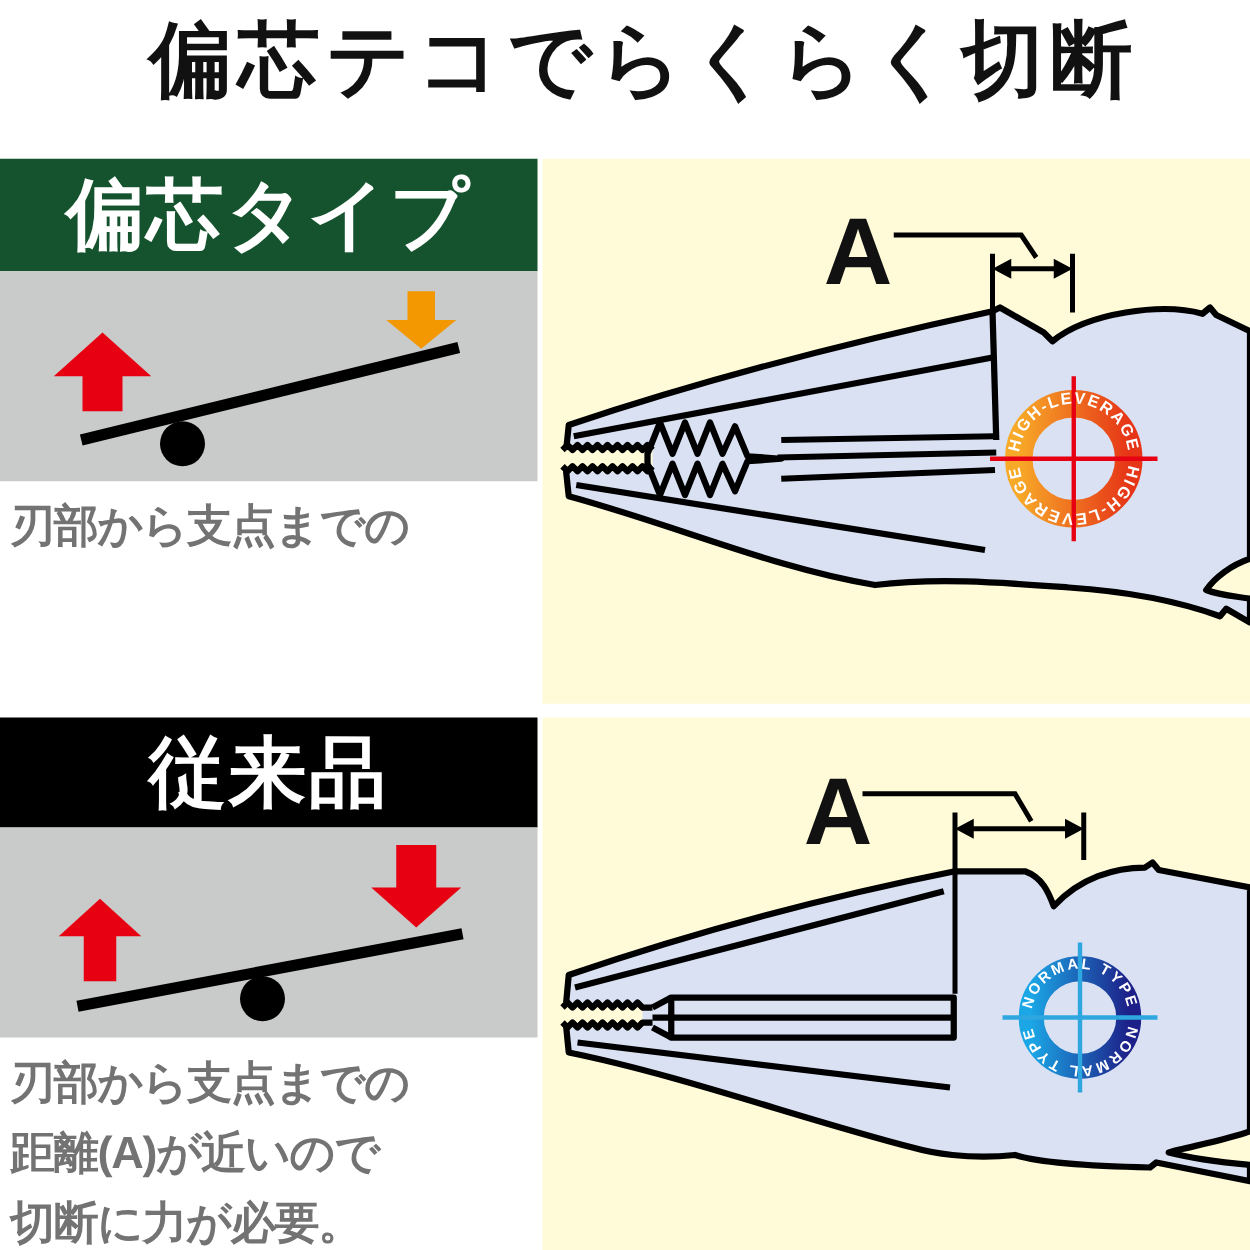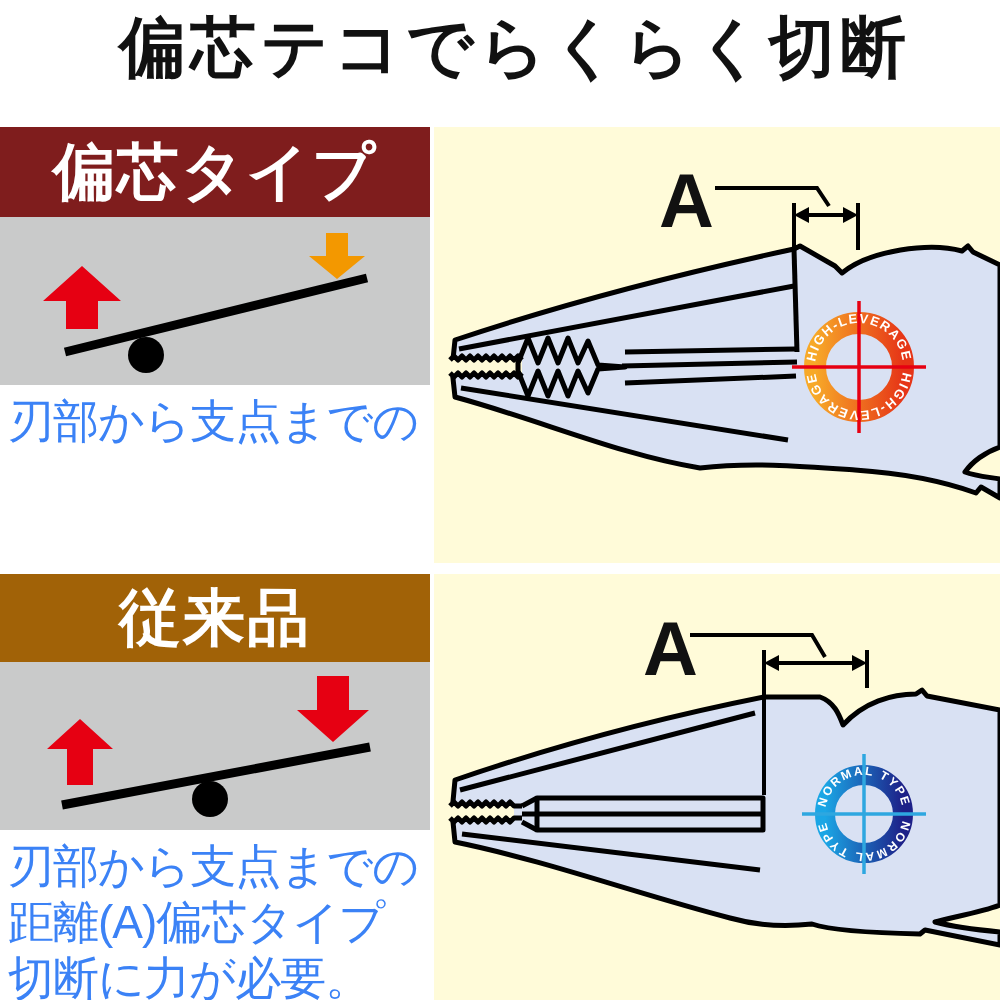--- a/index.html
+++ b/index.html
@@ -8,39 +8,39 @@
   .title{position:absolute;left:15px;top:10px;width:1000px;text-align:center;
          font-size:66px;font-weight:bold;letter-spacing:5px;color:#111;line-height:1.15;white-space:nowrap;}
   .panel-left{position:absolute;left:0;width:430px;}
   .panel-right{position:absolute;left:434px;width:566px;background:#FFFBD9;}
   .row1{top:127px;height:436px;}
   .row2{top:574px;height:426px;}
   .hdr{height:90px;display:flex;align-items:center;justify-content:center;
        color:#fff;font-weight:bold;font-size:62px;letter-spacing:2px;white-space:nowrap;}
   .hdr2{height:88px;}
   .graybox{height:168px;background:#C9CACA;position:relative;}
-  .desc{padding:8px 6px 0 8px;font-size:46px;font-weight:normal;color:#3b82f6;
+  .desc{padding:8px 6px 0 8px;font-size:36px;font-weight:bold;color:#737373;
         line-height:56px;letter-spacing:-1px;white-space:nowrap;}
   svg{display:block;}
   .outline{stroke:#000;stroke-width:5;stroke-linejoin:round;fill:none;}
   .body-fill{fill:#D9E1F3;}
   .dim{stroke:#000;stroke-width:4;fill:none;}
   .dimA{font-size:76px;font-weight:bold;fill:#111;}
   .ringtext{font-size:13px;font-weight:bold;fill:#fff;letter-spacing:1.5px;}
   .ringtext2{font-size:12px;font-weight:bold;fill:#fff;letter-spacing:2px;}
 </style>
 </head>
 <body>
 
 <div class="page">
 
   <div class="title">偏芯テコでらくらく切断</div>
 
   <div class="panel-left row1">
-    <div class="hdr" style="background: #7f1d1d;">偏芯タイプ</div>
+    <div class="hdr" style="background: #14532d;">偏芯タイプ</div>
 
     <div class="graybox">
       <svg width="430" height="168" viewBox="0 0 430 168">
         <line x1="65" y1="135" x2="367" y2="61" stroke="#000" stroke-width="9"></line>
         <circle cx="146" cy="138" r="18" fill="#000"></circle>
         <polygon points="82,49 121,84 98,84 98,112 66,112 66,84 43,84" fill="#E60012"></polygon>
         <polygon points="337,62 309,39 326,39 326,16 348,16 348,39 365,39" fill="#F39800"></polygon>
       </svg>
     </div>
 
@@ -97,34 +97,34 @@
       <text class="ringtext" text-anchor="middle">
         <textPath href="#hlTop" startOffset="50%">HIGH-LEVERAGE</textPath>
       </text>
       <text class="ringtext" text-anchor="middle">
         <textPath href="#hlBot" startOffset="50%">HIGH-LEVERAGE</textPath>
       </text>
     </svg>
   </div>
 
   <div class="panel-left row2">
-    <div class="hdr hdr2" style="background: #a16207;">従来品</div>
+    <div class="hdr hdr2" style="background: #000000;">従来品</div>
 
     <div class="graybox">
       <svg width="430" height="168" viewBox="0 0 430 168">
         <line x1="62" y1="143" x2="370" y2="85" stroke="#000" stroke-width="9"></line>
         <circle cx="210" cy="137" r="18" fill="#000"></circle>
         <polygon points="80,57 113,87 93,87 93,123 67,123 67,87 47,87" fill="#E60012"></polygon>
         <polygon points="333,80 297,48 317,48 317,14 349,14 349,48 369,48" fill="#E60012"></polygon>
       </svg>
     </div>
 
     <div class="desc">
       <div>刃部から支点までの</div>
-      <div>距離(A)偏芯タイプ</div>
+      <div>距離(A)が近いので</div>
       <div>切断に力が必要。</div>
     </div>
   </div>
 
   <div class="panel-right row2">
     <svg width="566" height="426" viewBox="0 0 566 426">
       <defs>
         <linearGradient id="gradNM" x1="0" y1="0" x2="1" y2="0">
           <stop offset="0" stop-color="#1BA6E5"></stop>
           <stop offset="1" stop-color="#1D2088"></stop>

